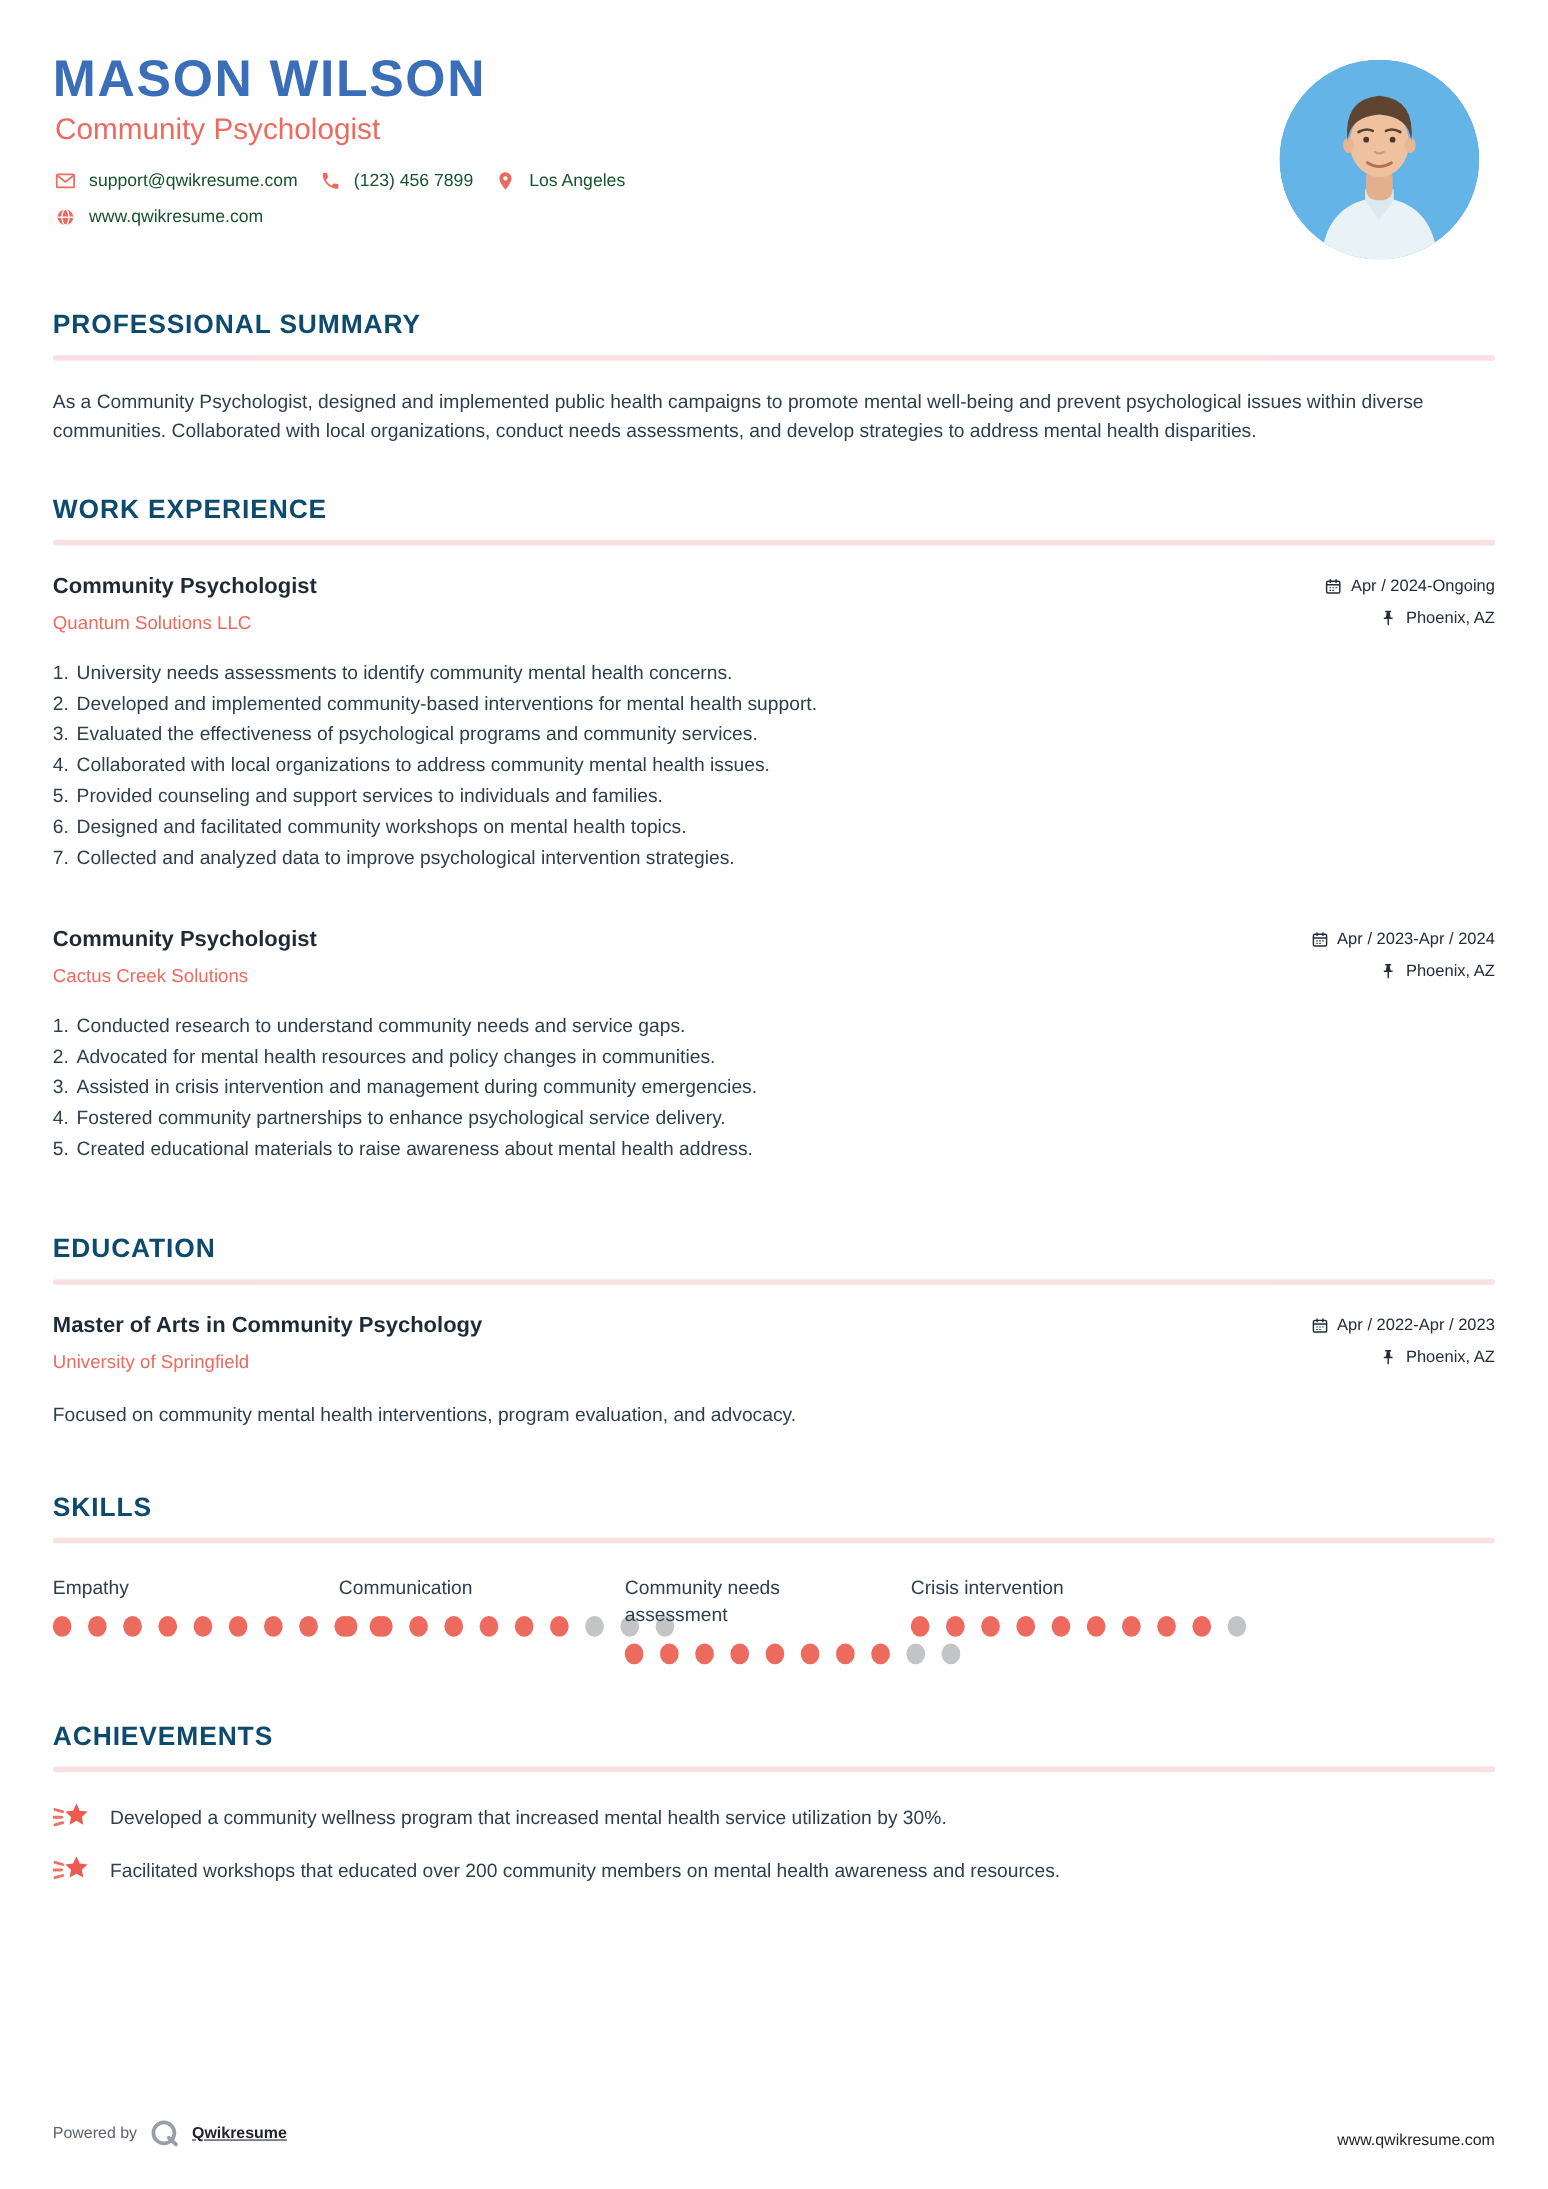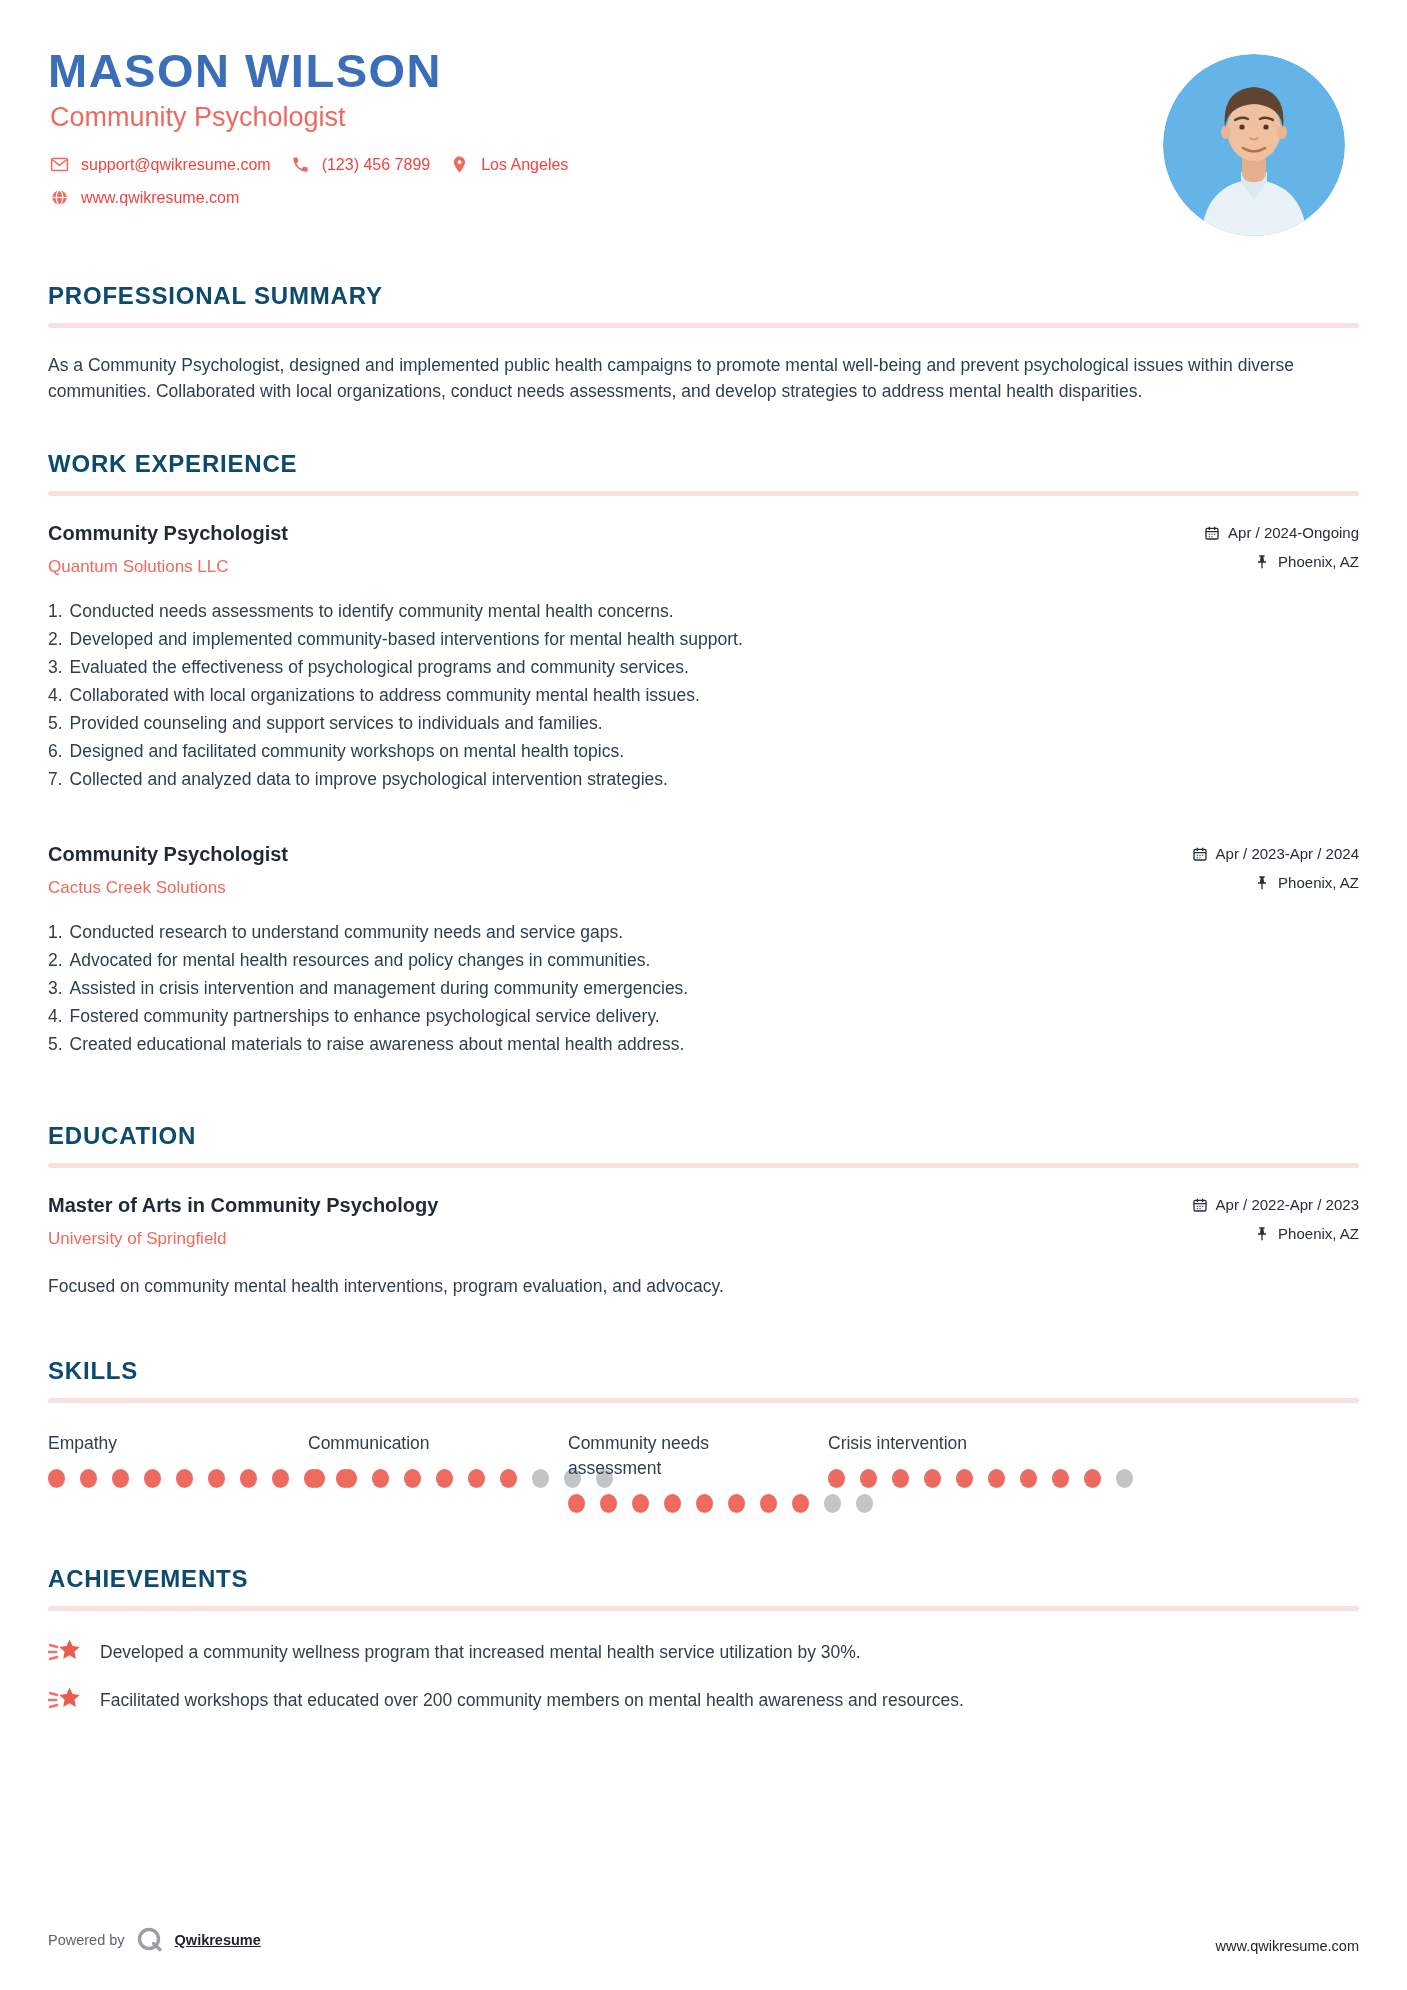--- a/index.html
+++ b/index.html
@@ -20,21 +20,21 @@
   .name {
     margin: 0; font-size: 47px; font-weight: 800; letter-spacing: 1.5px;
     color: #3b6eb8; line-height: 1.05;
   }
   .job-title-sub {
     margin: 7px 0 0 2px; font-size: 27px; color: #ed6a5f; font-weight: 500;
   }
   .contact-rows { margin: 22px 0 0 2px; }
   .contact-row { display: flex; align-items: center; gap: 20px; margin-top: 14px; }
   .contact-item { display: flex; align-items: center; gap: 12px; }
-  .contact-item .txt { font-size: 16px; color: #ef4444; font-weight: 500; }
+  .contact-item .txt { font-size: 16px; color: #14532d; font-weight: 500; }
   .cicon { width: 19px; height: 19px; flex: 0 0 auto; display: block; }
 
   .avatar {
     width: 182px; height: 182px; border-radius: 50%;
     overflow: hidden; flex: 0 0 auto; margin: 8px 14px 0 0;
   }
 
   
   .section { margin-top: 46px; }
   .section-heading {
@@ -193,21 +193,21 @@
                 <svg class="micon" viewBox="0 0 24 24" fill="#242d38">
                   <path d="M8 2h8v2h-2l1.2 7H18v2h-5v7.5l-1 1.5-1-1.5V13H6v-2h2.8L10 4H8V2z"></path>
                 </svg>
                 <span>Phoenix, AZ</span>
               </div>
       </div>
     </div>
     <div class="bullets">
       <div class="li">
               <span class="num">1.</span>
-              <span>Conducted needs assessments to identify community mental health concerns.</span>
+              <span>University needs assessments to identify community mental health concerns.</span>
             </div>
             <div class="li">
               <span class="num">2.</span>
               <span>Developed and implemented community-based interventions for mental health support.</span>
             </div>
             <div class="li">
               <span class="num">3.</span>
               <span>Evaluated the effectiveness of psychological programs and community services.</span>
             </div>
             <div class="li">

